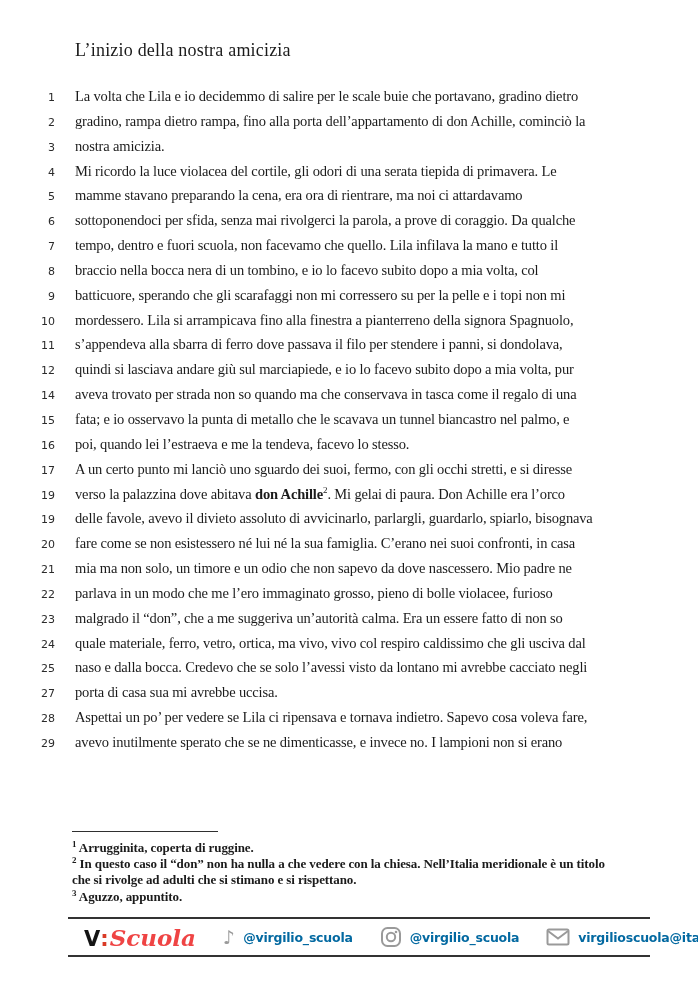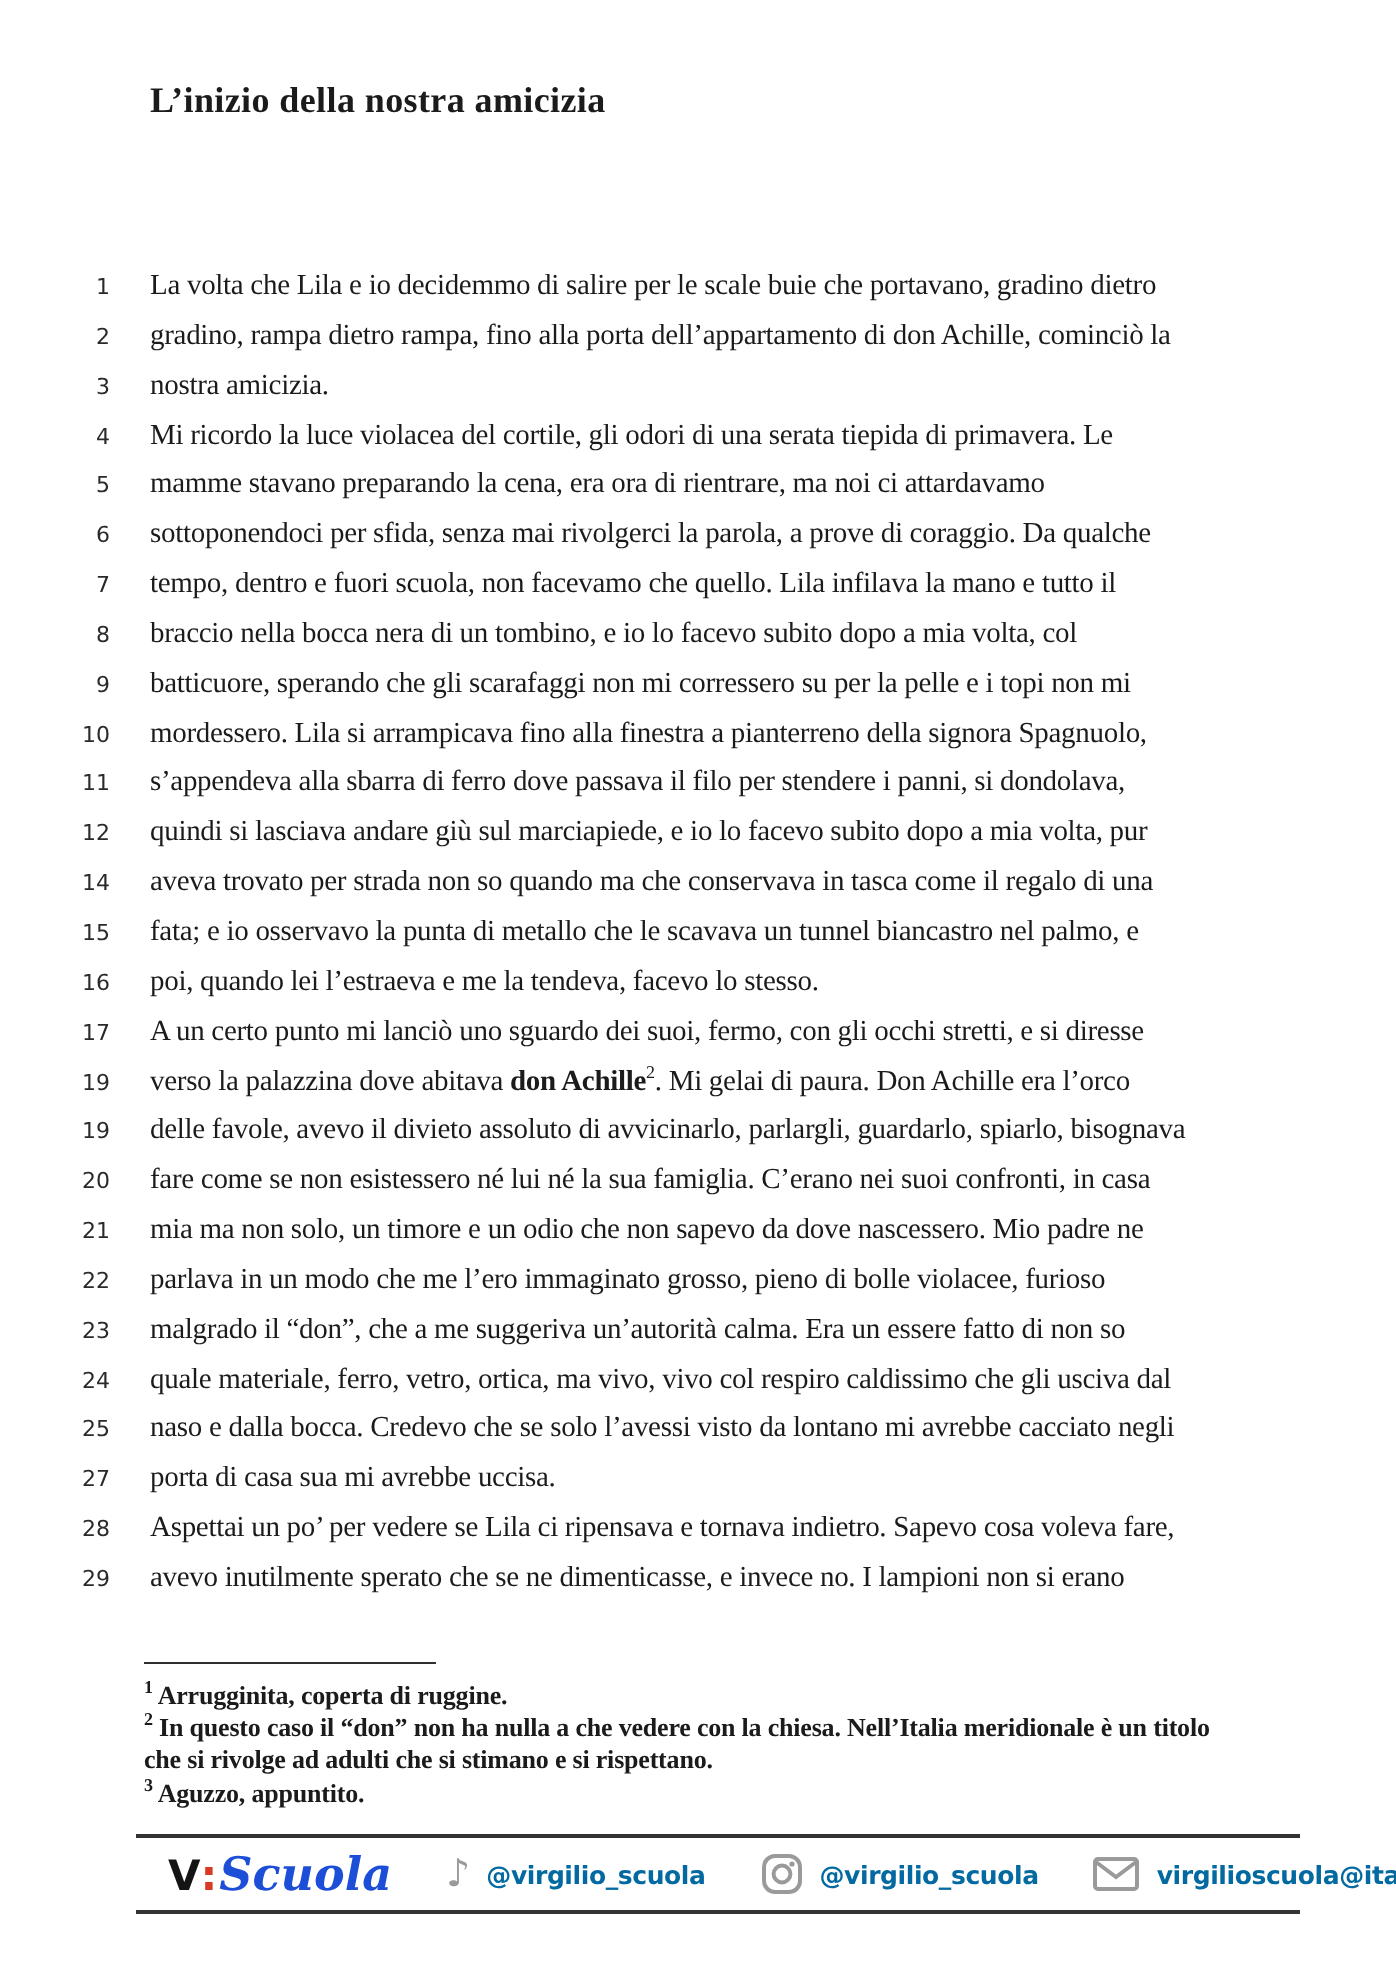--- a/index.html
+++ b/index.html
@@ -11,21 +11,21 @@
     background: #ffffff;
     overflow: hidden;
     font-family: "Liberation Serif", "DejaVu Serif", serif;
     color: #1b1b1b;
   }
   .doc-title {
     position: absolute;
     left: 75px;
     top: 40px;
     font-size: 18px;
-    font-weight: 700;
+    font-weight: 400;
     letter-spacing: 0.2px;
   }
   .body-lines {
     position: absolute;
     top: 88px;
     left: 0;
     right: 0;
   }
   .line-row {
     display: flex;
@@ -38,21 +38,20 @@
     width: 55px;
     text-align: right;
     font-family: "DejaVu Sans", "Liberation Sans", sans-serif;
     font-size: 11px;
     color: #2a2a2a;
   }
   .line-text {
     margin-left: 20px;
     font-size: 14.5px;
     letter-spacing: -0.15px;
-    margin-top: 47px;
   }
   .line-text .seg-bold { font-weight: 700; }
   sup.fn-ref {
     font-size: 9px;
     line-height: 0;
     vertical-align: super;
   }
   .footnotes {
     position: absolute;
     left: 72px;
@@ -95,21 +94,21 @@
   .logo-colon {
     font-family: "DejaVu Sans", "Liberation Sans", sans-serif;
     font-weight: 700;
     font-size: 21px;
   }
   .logo-script {
     font-family: "DejaVu Serif", serif;
     font-style: italic;
     font-weight: 700;
     font-size: 23px;
-    color: #1d4ed8;
+    color: #ef4444;
     margin-left: 1px;
   }
   .footer-group { display: flex; align-items: center; gap: 8px; }
   .footer-text {
     font-family: "DejaVu Sans", "Liberation Sans", sans-serif;
     font-weight: 700;
     font-size: 12.5px;
     color: #0369a1;
     letter-spacing: -0.2px;
   }

